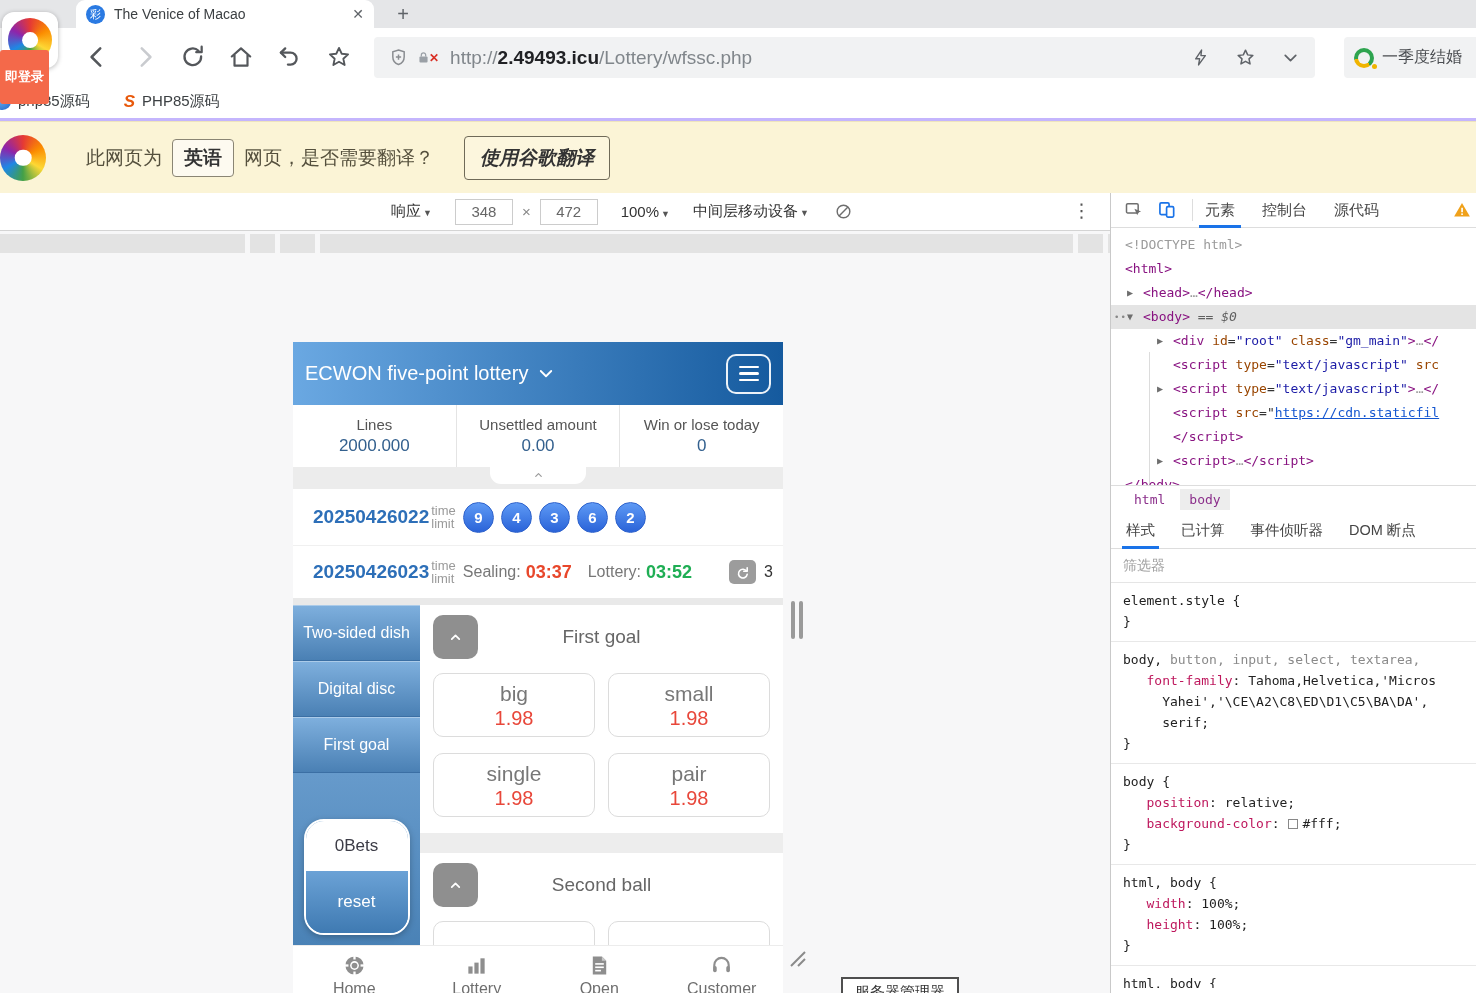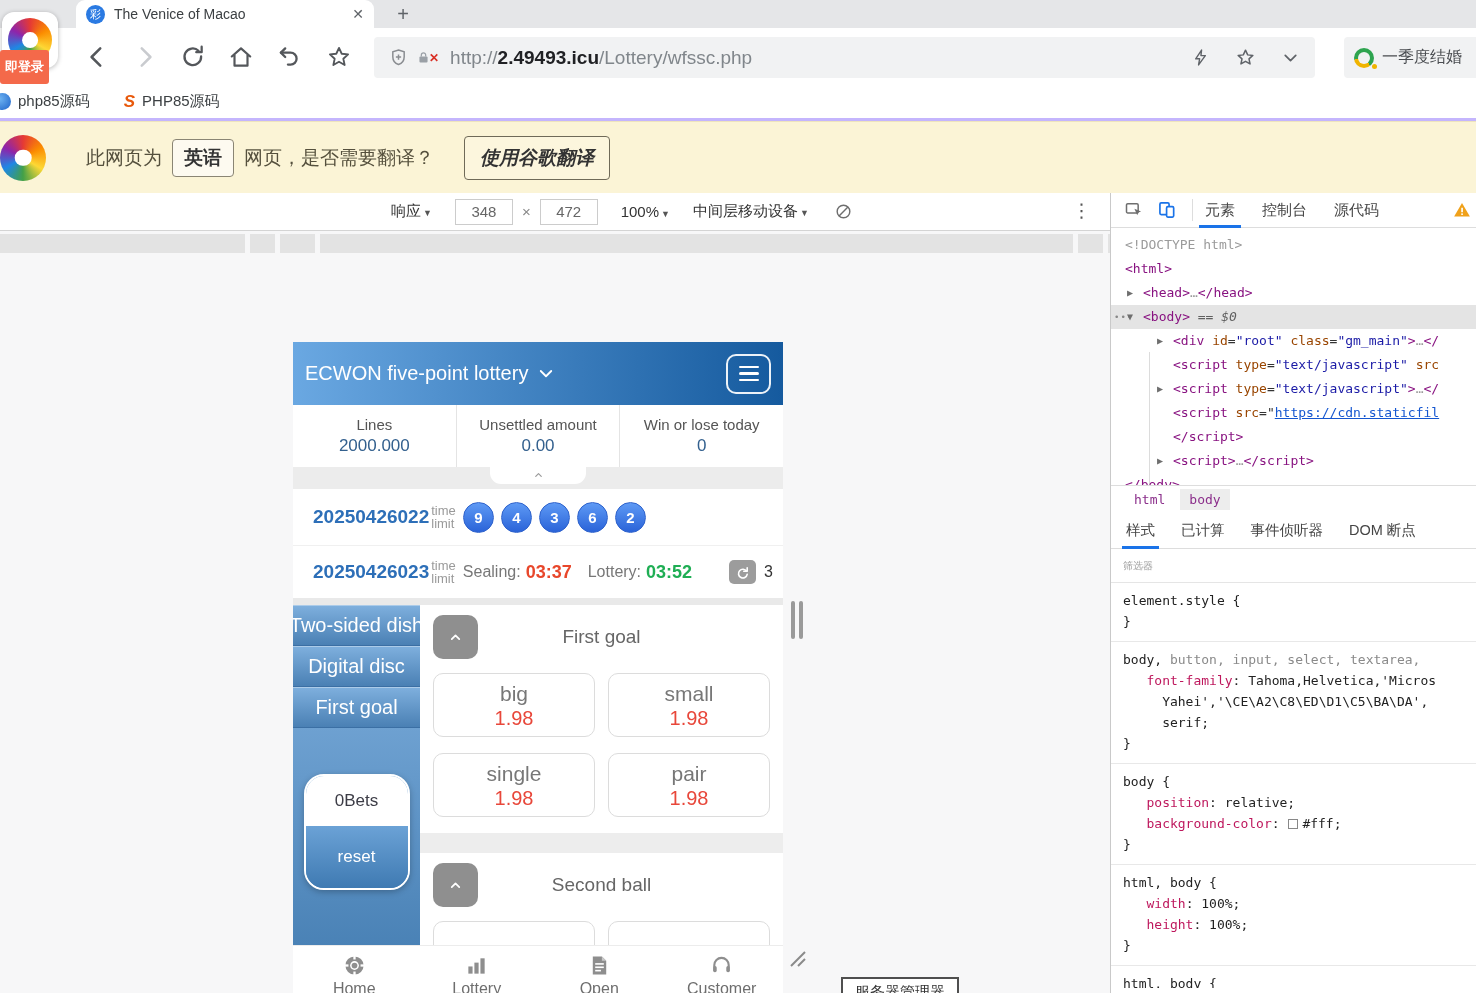--- a/index.html
+++ b/index.html
@@ -12,21 +12,21 @@
   #tab { position:absolute; left:76px; top:0; width:298px; height:28px; background:#fff; border-radius:9px 9px 0 0; display:flex; align-items:center; padding:0 10px; }
   #tab .fav { width:19px; height:19px; border-radius:50%; background:#2a7ae2; color:#fff; font-size:11px; display:flex; align-items:center; justify-content:center; flex:none; }
   #tab .title { margin-left:9px; font-size:14px; color:#3c4043; flex:1; white-space:nowrap; overflow:hidden; }
   #tab .close { color:#5f6368; font-size:14px; }
   #newtab { position:absolute; left:390px; top:1px; width:26px; height:26px; color:#5f6368; font-size:20px; display:flex; align-items:center; justify-content:center; }
 
   
   #logo-card { position:absolute; left:2px; top:12px; width:56px; height:56px; background:#fff; border-radius:12px; box-shadow:0 1px 5px rgba(0,0,0,.28); z-index:40; display:flex; align-items:center; justify-content:center; }
   .pinwheel { border-radius:50%; background:conic-gradient(#e53935,#fb8c00,#fdd835,#43a047,#1e88e5,#8e24aa,#e53935); position:relative; }
   .pinwheel::after { content:''; position:absolute; left:50%; top:50%; width:36%; height:36%; background:#fff; border-radius:50%; transform:translate(-50%,-50%); }
-  #login-badge { position:absolute; left:0; top:50px; z-index:41; background:#f4694a; color:#fff; font-size:13px; font-weight:bold; padding:8px 5px; border-radius:3px; white-space:nowrap; }
+  #login-badge { position:absolute; left:0; top:50px; z-index:41; background:#f4694a; color:#fff; font-size:13px; font-weight:bold; padding:18px 5px; border-radius:3px; white-space:nowrap; }
 
   
   #toolbar { position:absolute; left:0; top:28px; width:1476px; height:57px; background:#fff; }
   .navico { position:absolute; top:44px; width:26px; height:26px; color:#54575b; }
   .navico.disabled { color:#c9cbcf; }
   #addrbar { position:absolute; left:374px; top:37px; width:941px; height:41px; background:#f1f2f3; border-radius:4px; display:flex; align-items:center; padding:0 14px; }
   #addrbar .secico { width:21px; height:21px; color:#8a8d91; flex:none; }
   #addrbar .lockwrap { display:flex; align-items:center; margin-left:7px; flex:none; }
   #addrbar .lock { width:15px; height:15px; color:#9aa0a6; }
   #addrbar .redx { color:#d93025; font-size:12px; font-weight:bold; margin-left:-2px; }
@@ -89,21 +89,21 @@
   .ball { width:31px; height:31px; border-radius:50%; background:linear-gradient(180deg,#5e9af5,#2a63d8); border:1px solid #2e62cc; color:#fff; font-weight:700; font-size:15px; display:flex; align-items:center; justify-content:center; }
   .seal-lb { font-size:16px; color:#777; margin-left:7px; }
   .val-red { font-size:18px; font-weight:700; color:#e8472b; margin-left:5px; }
   .val-green { font-size:18px; font-weight:700; color:#1fae54; margin-left:5px; }
   .lot-lb { font-size:16px; color:#777; margin-left:16px; }
   #refresh-btn { margin-left:auto; width:27px; height:24px; background:#9c9c9c; border-radius:5px; display:flex; align-items:center; justify-content:center; color:#fff; }
   #round-count { font-size:16px; color:#333; margin-left:8px; }
   #divider7 { height:7px; background:#e9e9e9; }
   #ph-body { height:340px; display:flex; overflow:hidden; }
   #sidebar { width:127px; background:linear-gradient(180deg,#82b2e0,#4a82b6); flex:none; }
-  .side-item { height:41px; display:flex; align-items:center; justify-content:center; color:#fff; font-size:20px; white-space:nowrap; background:linear-gradient(180deg,#7fb0de,#4a80b4); border-bottom:1px solid #3b6fa4; box-shadow:inset 0 1px 0 rgba(255,255,255,.35); }
+  .side-item { height:56px; display:flex; align-items:center; justify-content:center; color:#fff; font-size:16px; white-space:nowrap; background:linear-gradient(180deg,#7fb0de,#4a80b4); border-bottom:1px solid #3b6fa4; box-shadow:inset 0 1px 0 rgba(255,255,255,.35); }
   #bets-widget { margin:46px auto 0; width:106px; border:2px solid #fff; border-radius:20px; overflow:hidden; box-shadow:0 2px 6px rgba(0,0,0,.25); }
   .bw-top { height:50px; background:#fff; display:flex; align-items:center; justify-content:center; font-size:17px; color:#3c3c46; }
   .bw-bottom { height:62px; background:linear-gradient(180deg,#6ba2d6,#3f7ab2); display:flex; align-items:center; justify-content:center; color:#fff; font-size:17px; }
   #main { flex:1; background:#fff; overflow:hidden; }
   .sec { padding:10px 13px 16px; position:relative; }
   .sec + .sec { border-top:20px solid #ededed; }
   .sec-head { height:44px; position:relative; display:flex; align-items:center; }
   .sec-btn { width:45px; height:44px; background:#8f8f8f; border-radius:10px; display:flex; align-items:center; justify-content:center; color:#fff; z-index:2; }
   .sec-title { position:absolute; left:0; right:0; text-align:center; color:#666; font-size:19px; }
   .opts { display:grid; grid-template-columns:1fr 1fr; gap:16px 13px; margin-top:14px; }
@@ -141,21 +141,21 @@
   .gray { color:#9b9b9b; } .plain { color:#333; } .eq { color:#5f5f5f; font-style:italic; }
   .link { color:#1456d0; text-decoration:underline; }
   #dom-guide { position:absolute; left:38px; top:124px; width:1px; height:138px; background:#dcdcdc; }
   #dt-breadcrumb { height:28px; border-top:1px solid #ddd; display:flex; align-items:center; font-family:"DejaVu Sans Mono", monospace; font-size:13px; padding-left:14px; background:#fff; }
   .crumb { margin-right:6px; padding:3px 9px; color:#8b2f8b; }
   .crumb.cur { background:#ededed; }
   #style-tabs { height:36px; border-bottom:1px solid #ddd; display:flex; align-items:center; padding-left:2px; }
   .stab { font-size:14.5px; color:#454545; margin:0 13px; height:36px; display:flex; align-items:center; position:relative; white-space:nowrap; }
   .stab.active::after { content:''; position:absolute; left:-4px; right:-4px; bottom:0; height:3px; background:#1a73e8; }
   #filter-row { height:34px; border-bottom:1px solid #e5e5e5; display:flex; align-items:center; padding-left:12px; }
-  #filter-text { font-size:10px; color:#9e9e9e;text-align:right; }
+  #filter-text { font-size:14px; color:#9e9e9e;text-align:right; }
   #css-pane { font-family:"DejaVu Sans Mono", monospace; font-size:13px; line-height:21px; overflow:hidden; height:405px; }
   .css-rule { padding:7px 0 9px 12px; border-bottom:1px solid #e8e8e8; }
   .css-line { white-space:pre; }
   .csel { color:#222; } .selgray { color:#8a8a8a; } .prop { color:#be185d; } .cplain { color:#222; }
   .swatch { display:inline-block; width:10px; height:10px; border:1px solid #888; background:#fff; margin:0 4px 0 1px; vertical-align:-1px; }
 </style>
 </head>
 <body>
 
 <div id="tabstrip">

